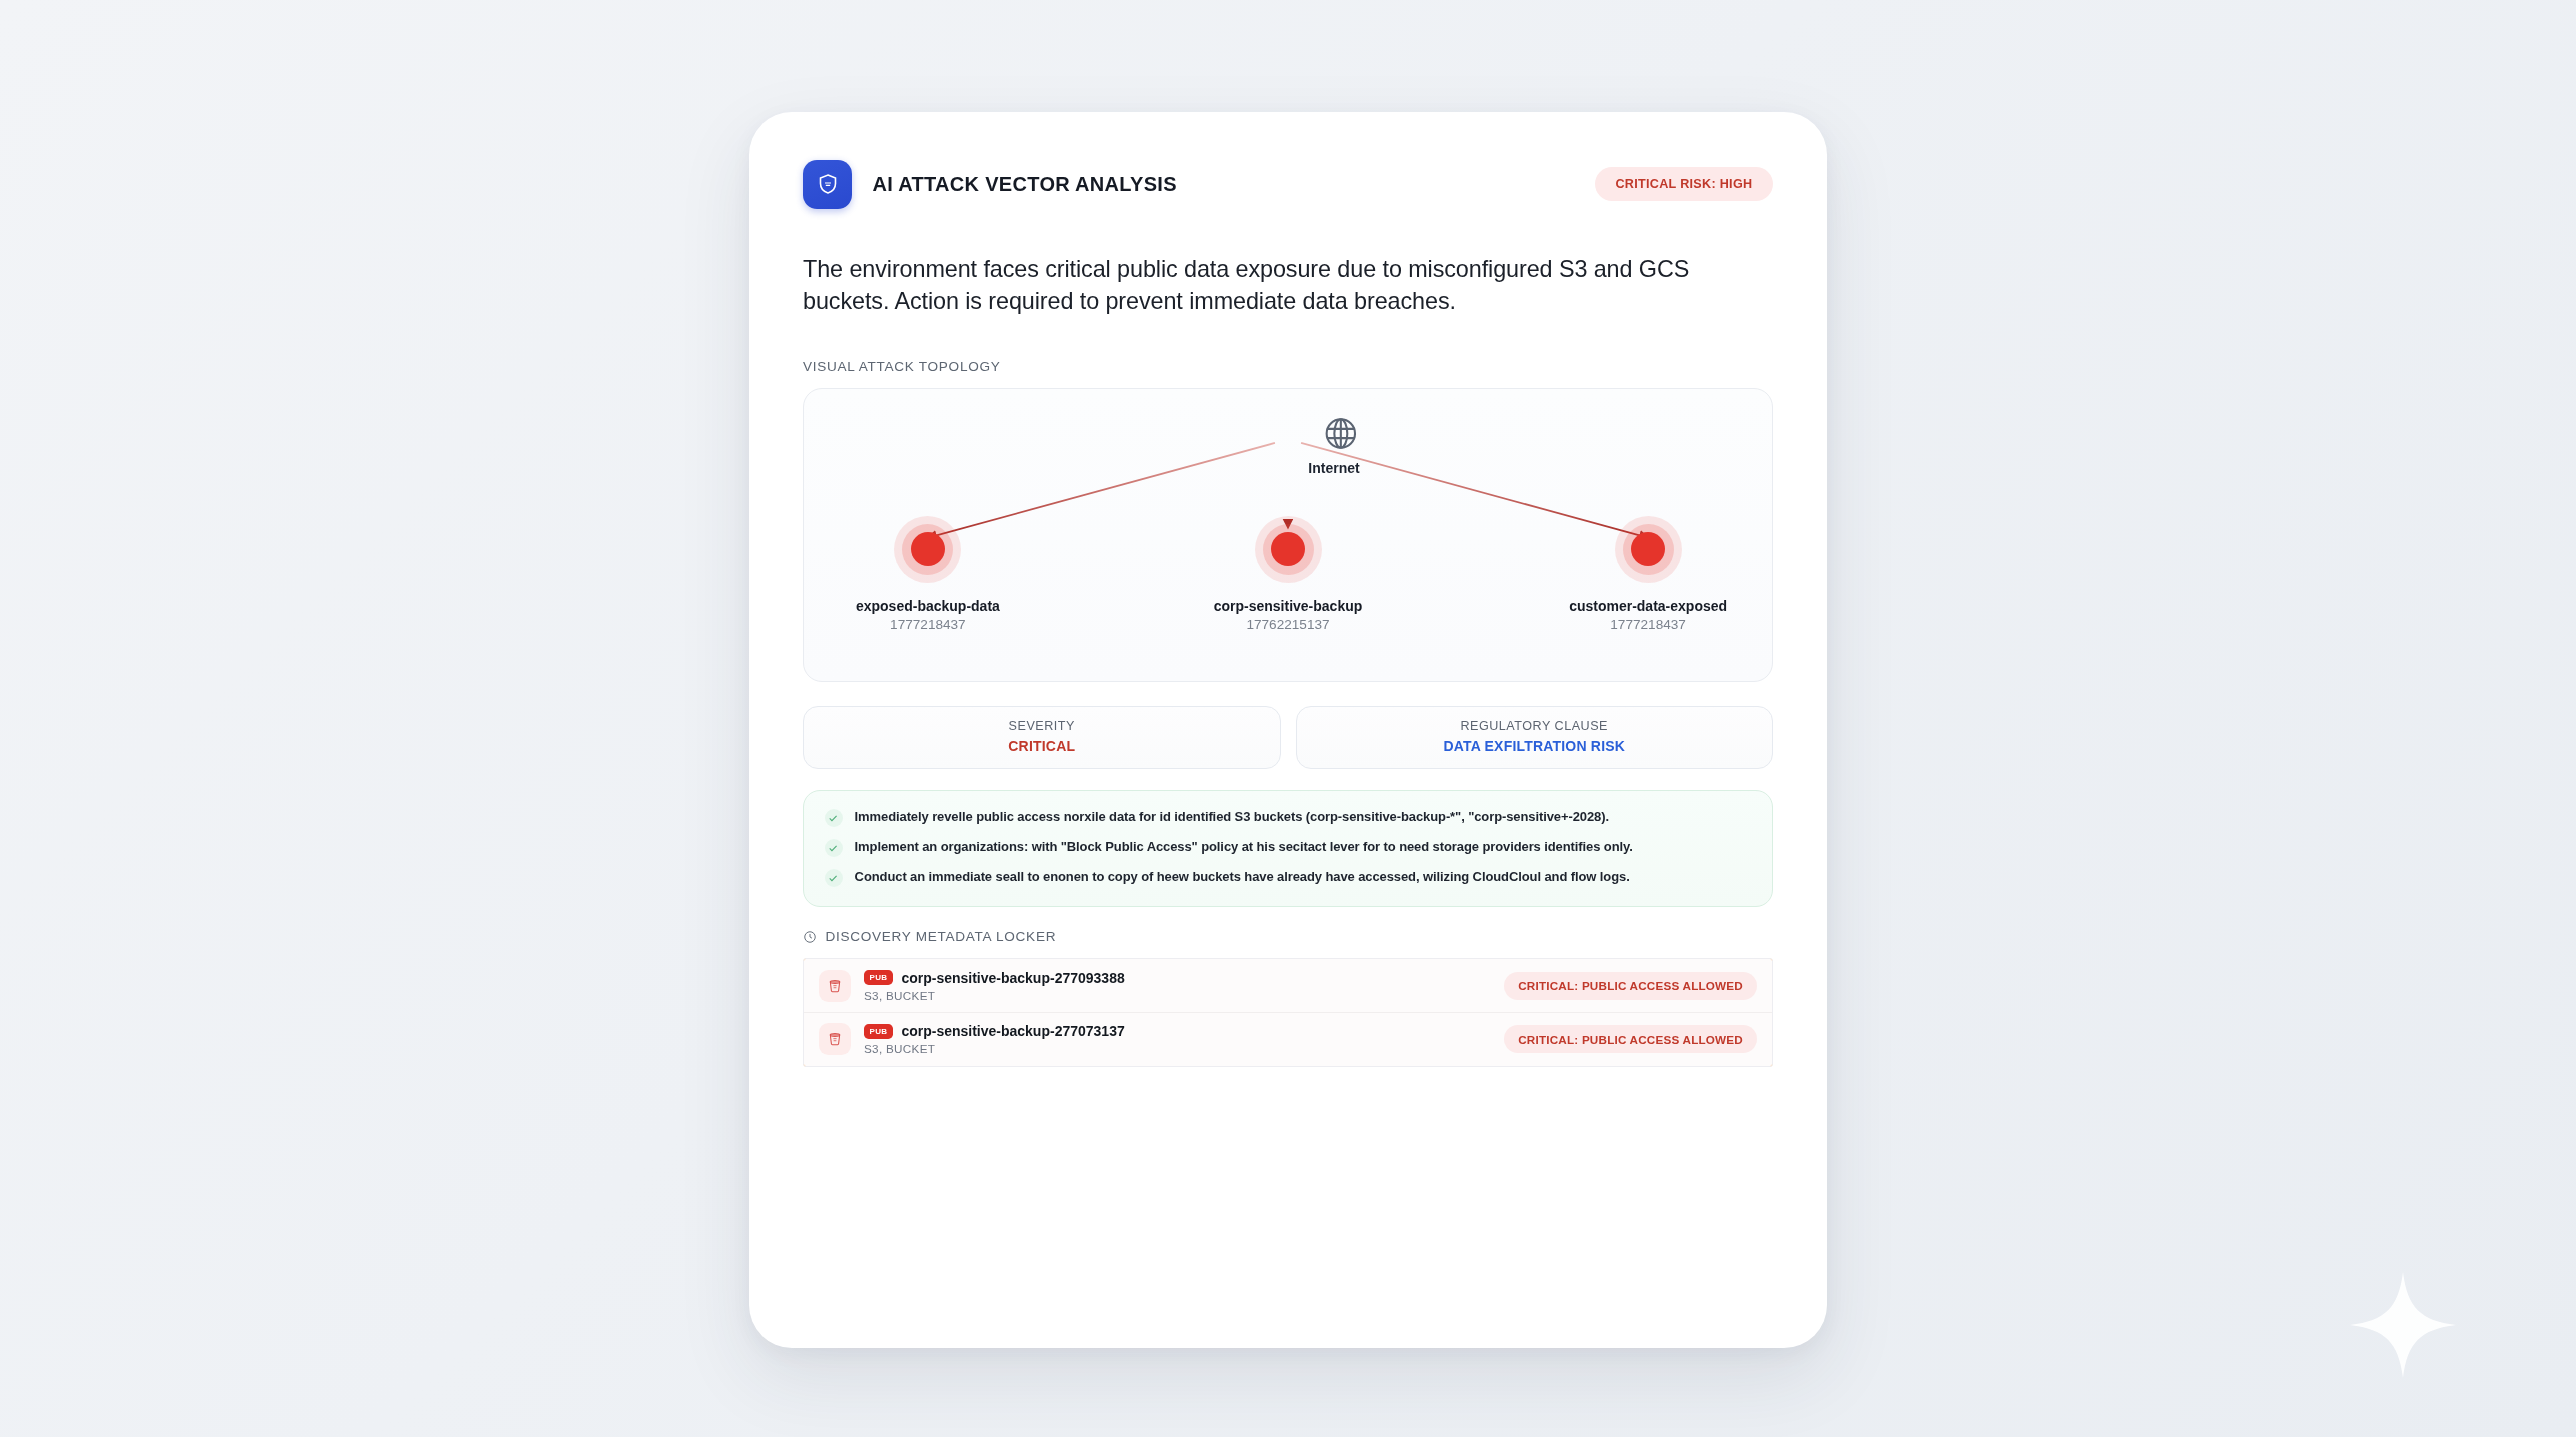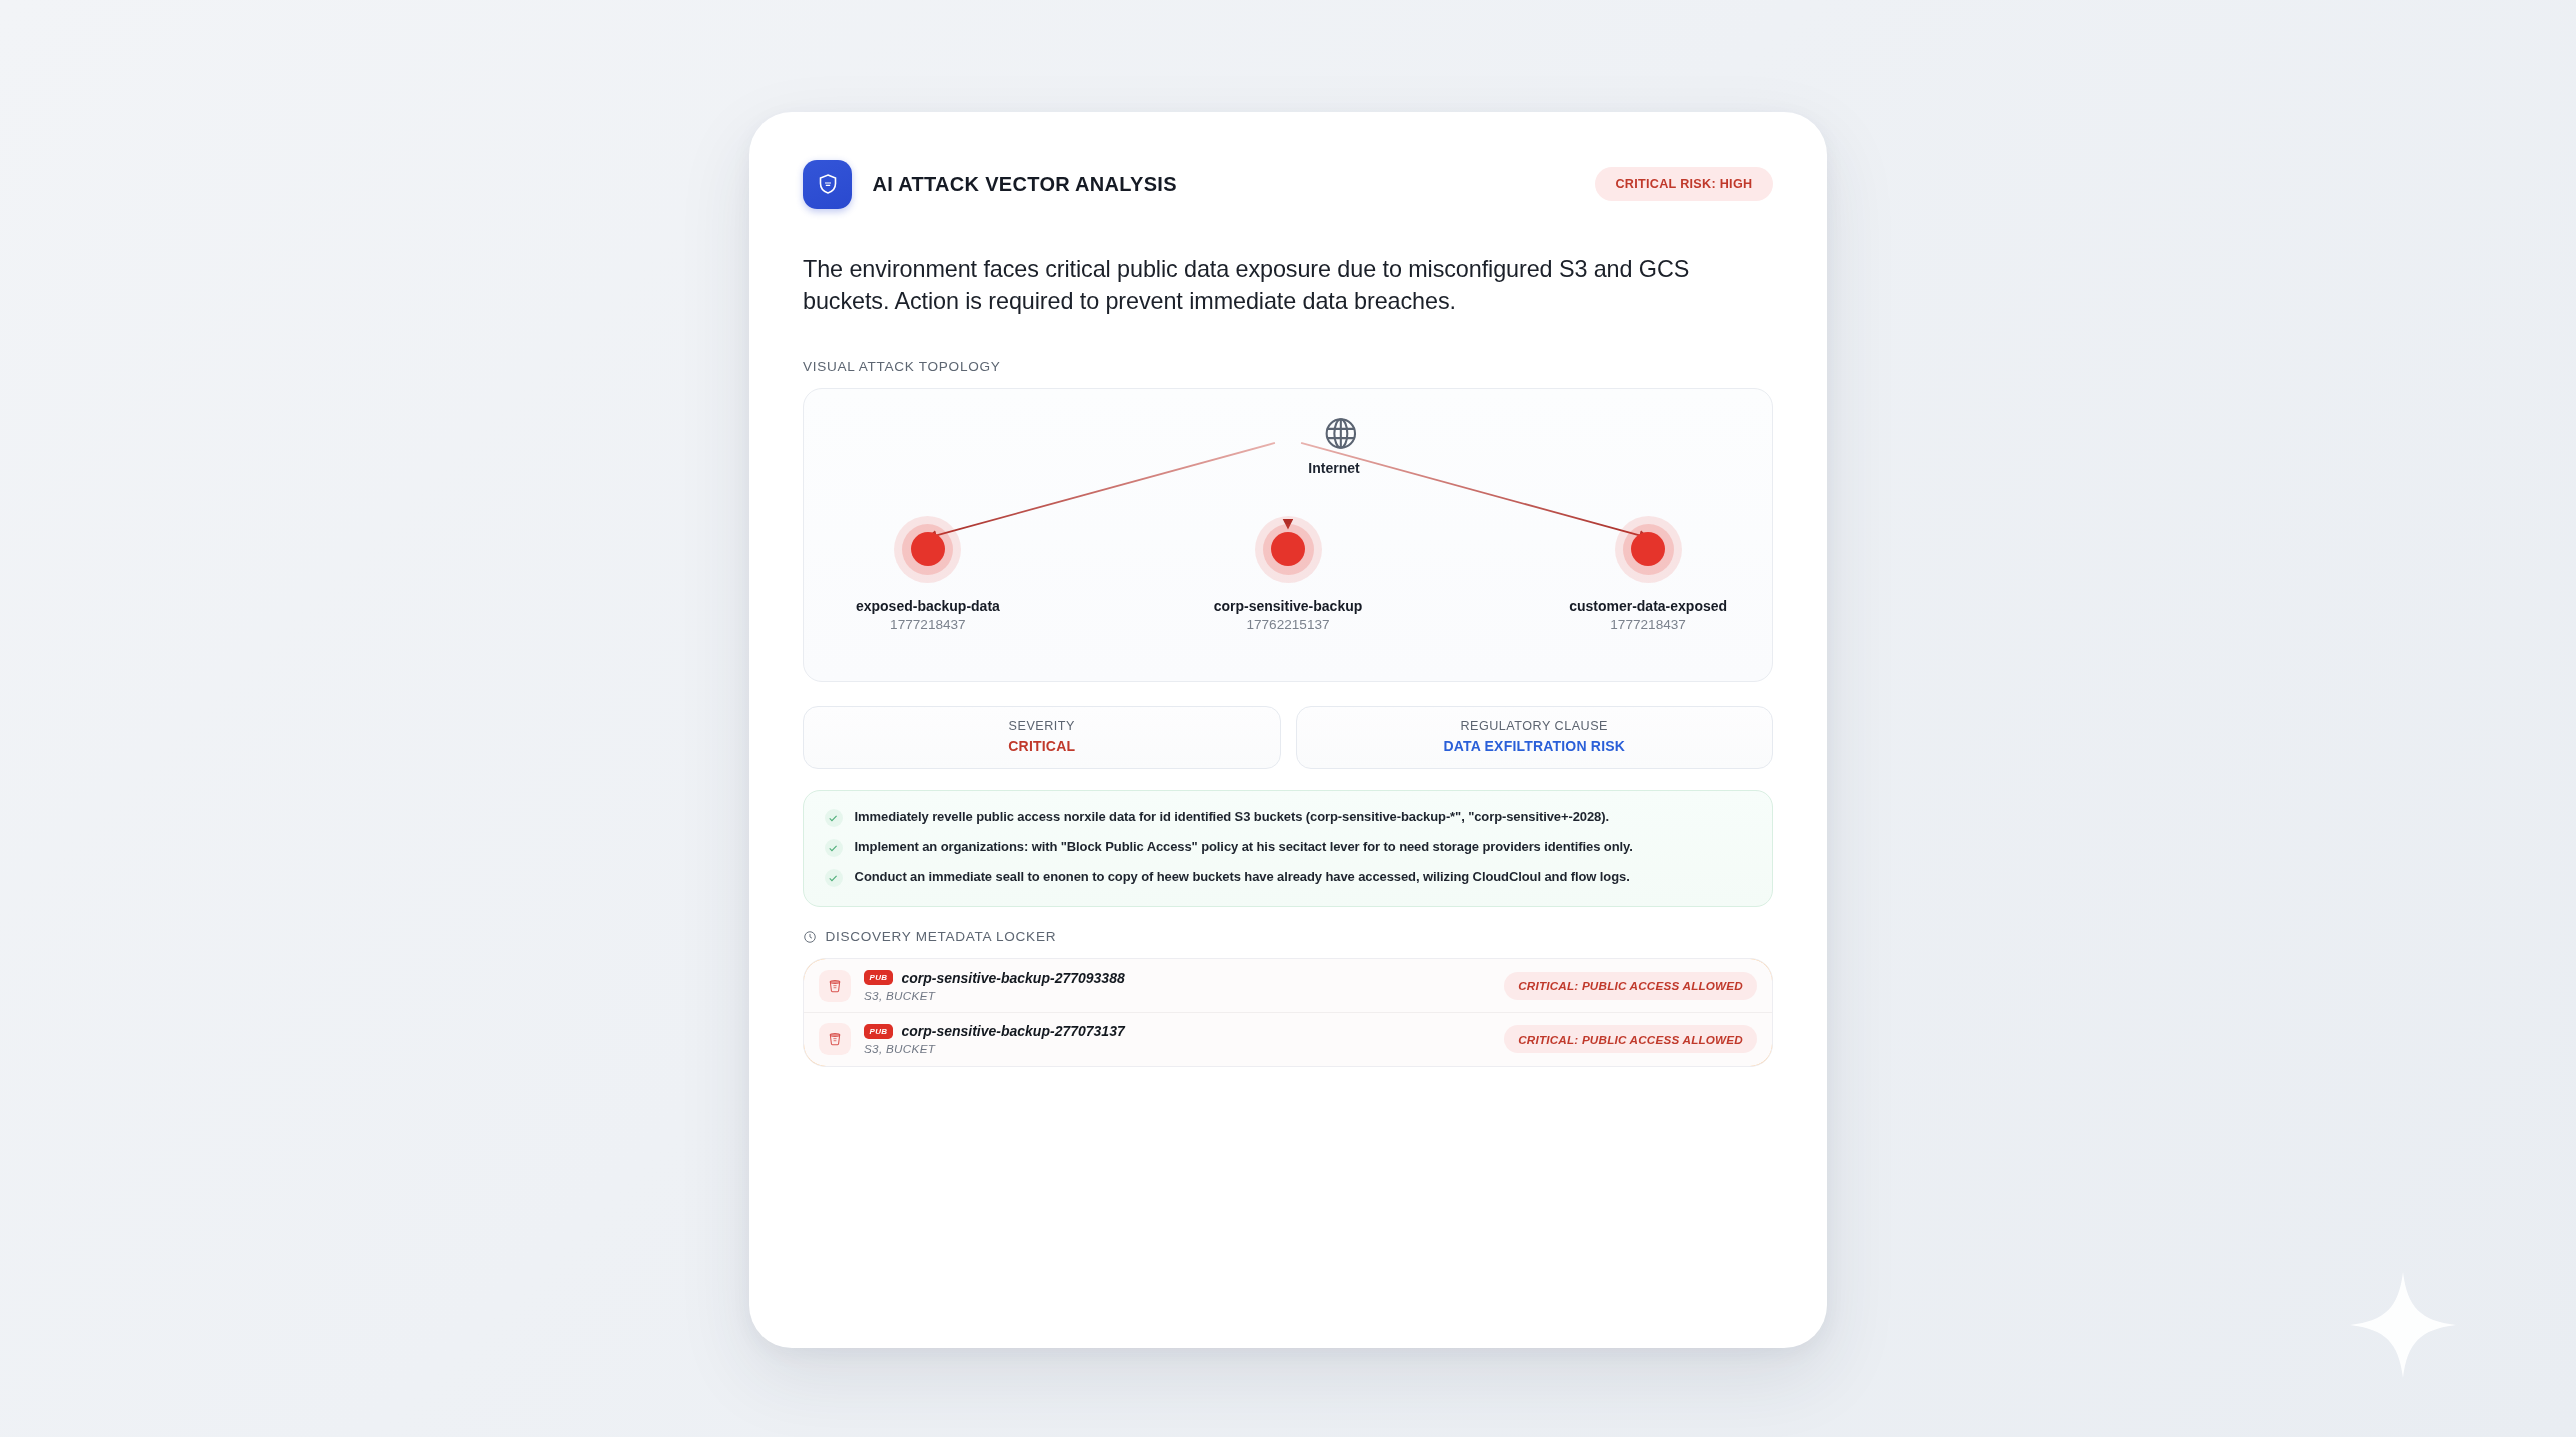--- a/index.html
+++ b/index.html
@@ -233,24 +233,23 @@
     font-size: 13px;
     line-height: 1.42;
     color: #1d232d;
     font-weight: bold;
     letter-spacing: -0.1px;
   }
 
   
   .locker-list {
     border: 0.9px solid #ededf1;
-    border-radius: 23px;
+    border-radius: 3px;
     overflow: hidden;
     background: #fdba74;
-    font-style: italic;
   }
   .locker-row {
     display: flex;
     align-items: center;
     padding: 10.3px 15px;
     background: #fdfbfb;
     border-bottom: 0.9px solid #f1eeee;
   }
   .locker-row:last-child { border-bottom: none; }
   .locker-icon {

